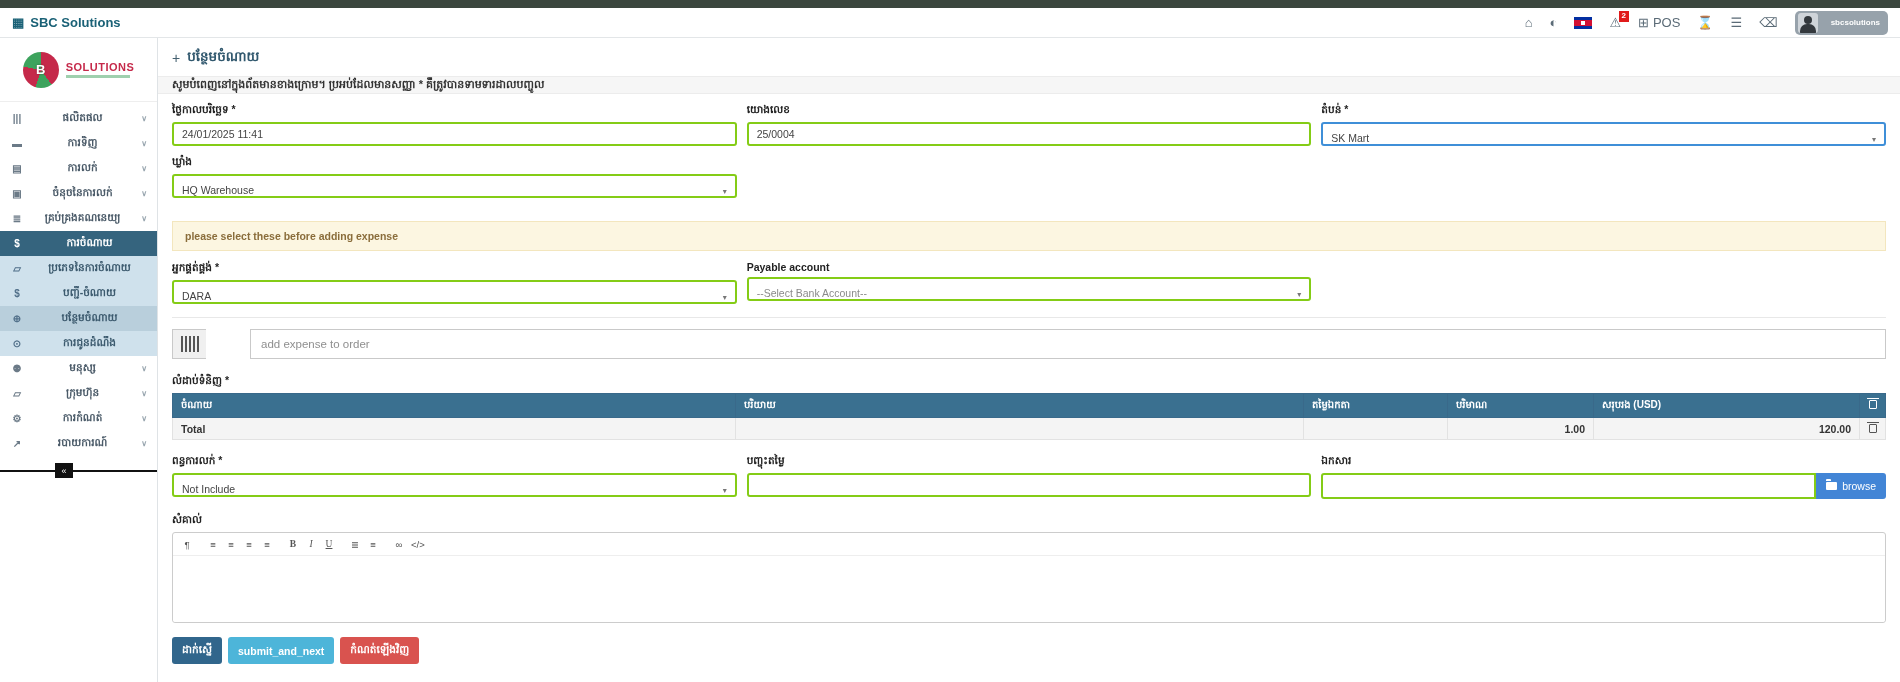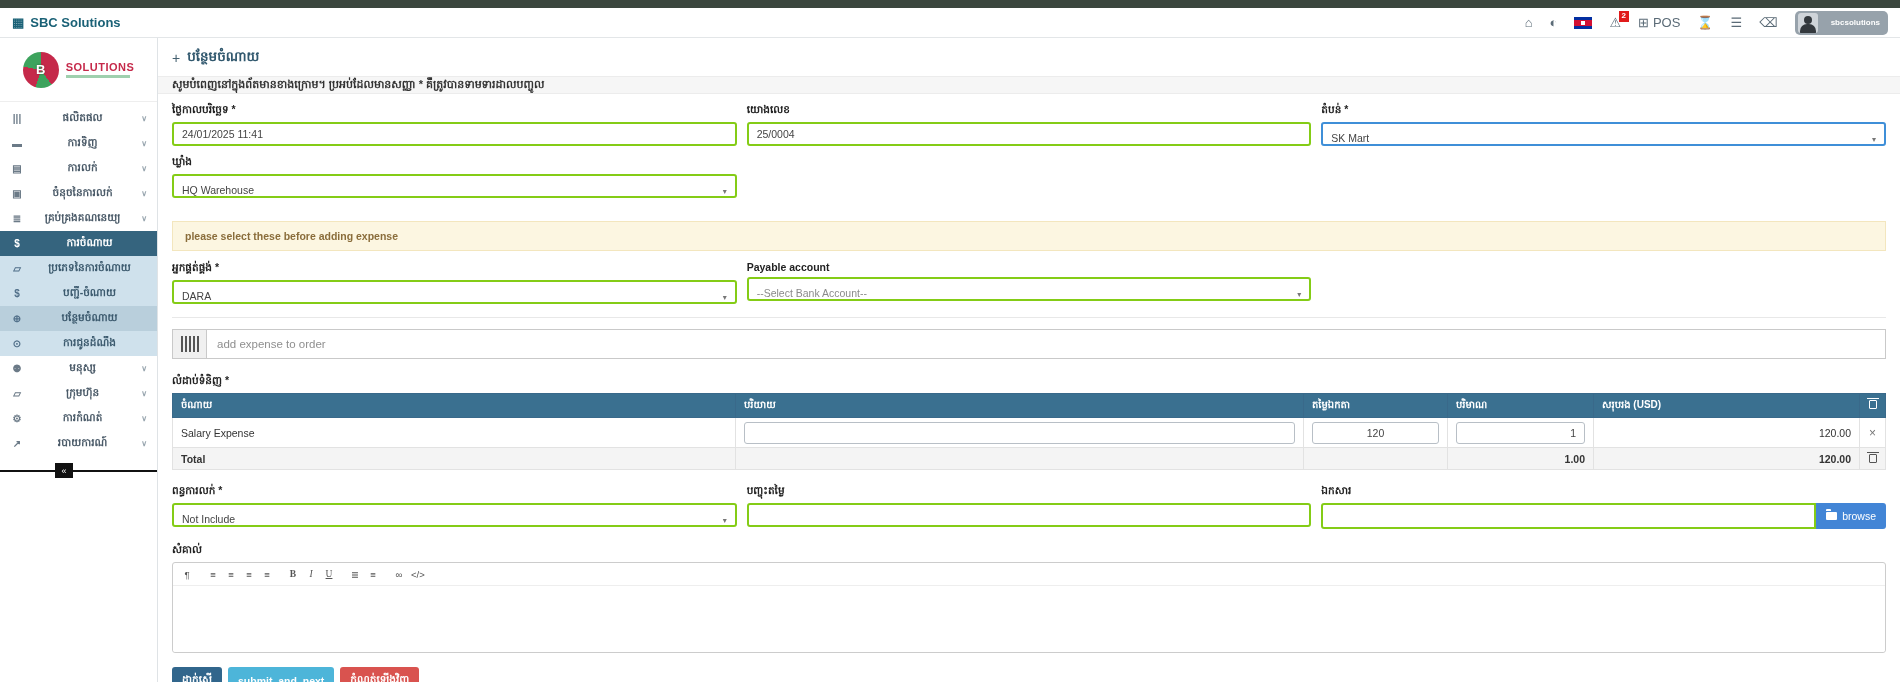--- a/index.html
+++ b/index.html
@@ -66,21 +66,21 @@
     padding:0 8px; font-size:10.5px; color:#444; background:#fff; font-family:"Liberation Sans", sans-serif; }
   input.box { outline:none; }
   .sel { display:flex; align-items:flex-end; justify-content:space-between; cursor:pointer;gap:20px; }
   .sel .caret { color:#777; font-size:8px; }
   .sel.focused { border-color:#3f8fd8; }
   .sel .ph { color:#8a8a8a; }
   .third { width:calc((100% - 20px)/3); }
   .notice { margin:23px 0 10px; background:#fcf6e1; border:1px solid #f3e6be;
     padding:8px 12px; font-size:10.5px; font-weight:bold; color:#8a6d3b; }
   .hr { border-top:1px solid #e8e8e8; margin:13px 0 11px; }
-  .barcode-row { display:flex; height:30px; }
+  .barcode-row { display:flex; height:30px;gap:44px; }
   .bc-box { width:34px; background:#f0f0f0; border:1px solid #c9c9c9; border-right:none;
     display:flex; align-items:center; justify-content:center; }
   .bc-glyph { width:18px; height:16px;
     background:repeating-linear-gradient(90deg,#555 0 2px,transparent 2px 4px); }
   .bc-input { flex:1; border:1px solid #c9c9c9; padding:0 10px; font-size:11.5px; color:#555; outline:none;
     font-family:"Liberation Sans", sans-serif; }
   .bc-input::placeholder { color:#8f8f8f; }
   .items-label { margin:15px 0 4px; font-size:10.5px; font-weight:bold; color:#222; }
   table.items { width:100%; border-collapse:collapse; table-layout:fixed; }
   table.items th { background:#3a7090; color:#fff; font-size:10px; font-weight:bold; text-align:left;
@@ -312,28 +312,20 @@
           <tr>
             <th>ចំណាយ</th>
             <th>បរិយាយ</th>
             <th>តម្លៃឯកតា</th>
             <th>បរិមាណ</th>
             <th>សរុបរង (USD)</th>
             <th style="text-align:center;"><span class="trash"></span></th>
           </tr>
         </thead>
         <tbody>
-          <tr>
-            <td>Salary Expense</td>
-            <td><input class="cell-input" type="text" value="" style=""></td>
-            <td><input class="cell-input center" type="text" value="120" style=""></td>
-            <td><input class="cell-input right" type="text" value="1" style=""></td>
-            <td class="num">120.00</td>
-            <td style="text-align:center;"><span class="remove-x">×</span></td>
-          </tr>
           <tr class="total">
             <td>Total</td>
             <td></td>
             <td></td>
             <td class="num">1.00</td>
             <td class="num">120.00</td>
             <td style="text-align:center; color:#555;"><span class="trash"></span></td>
           </tr>
         </tbody>
       </table>

